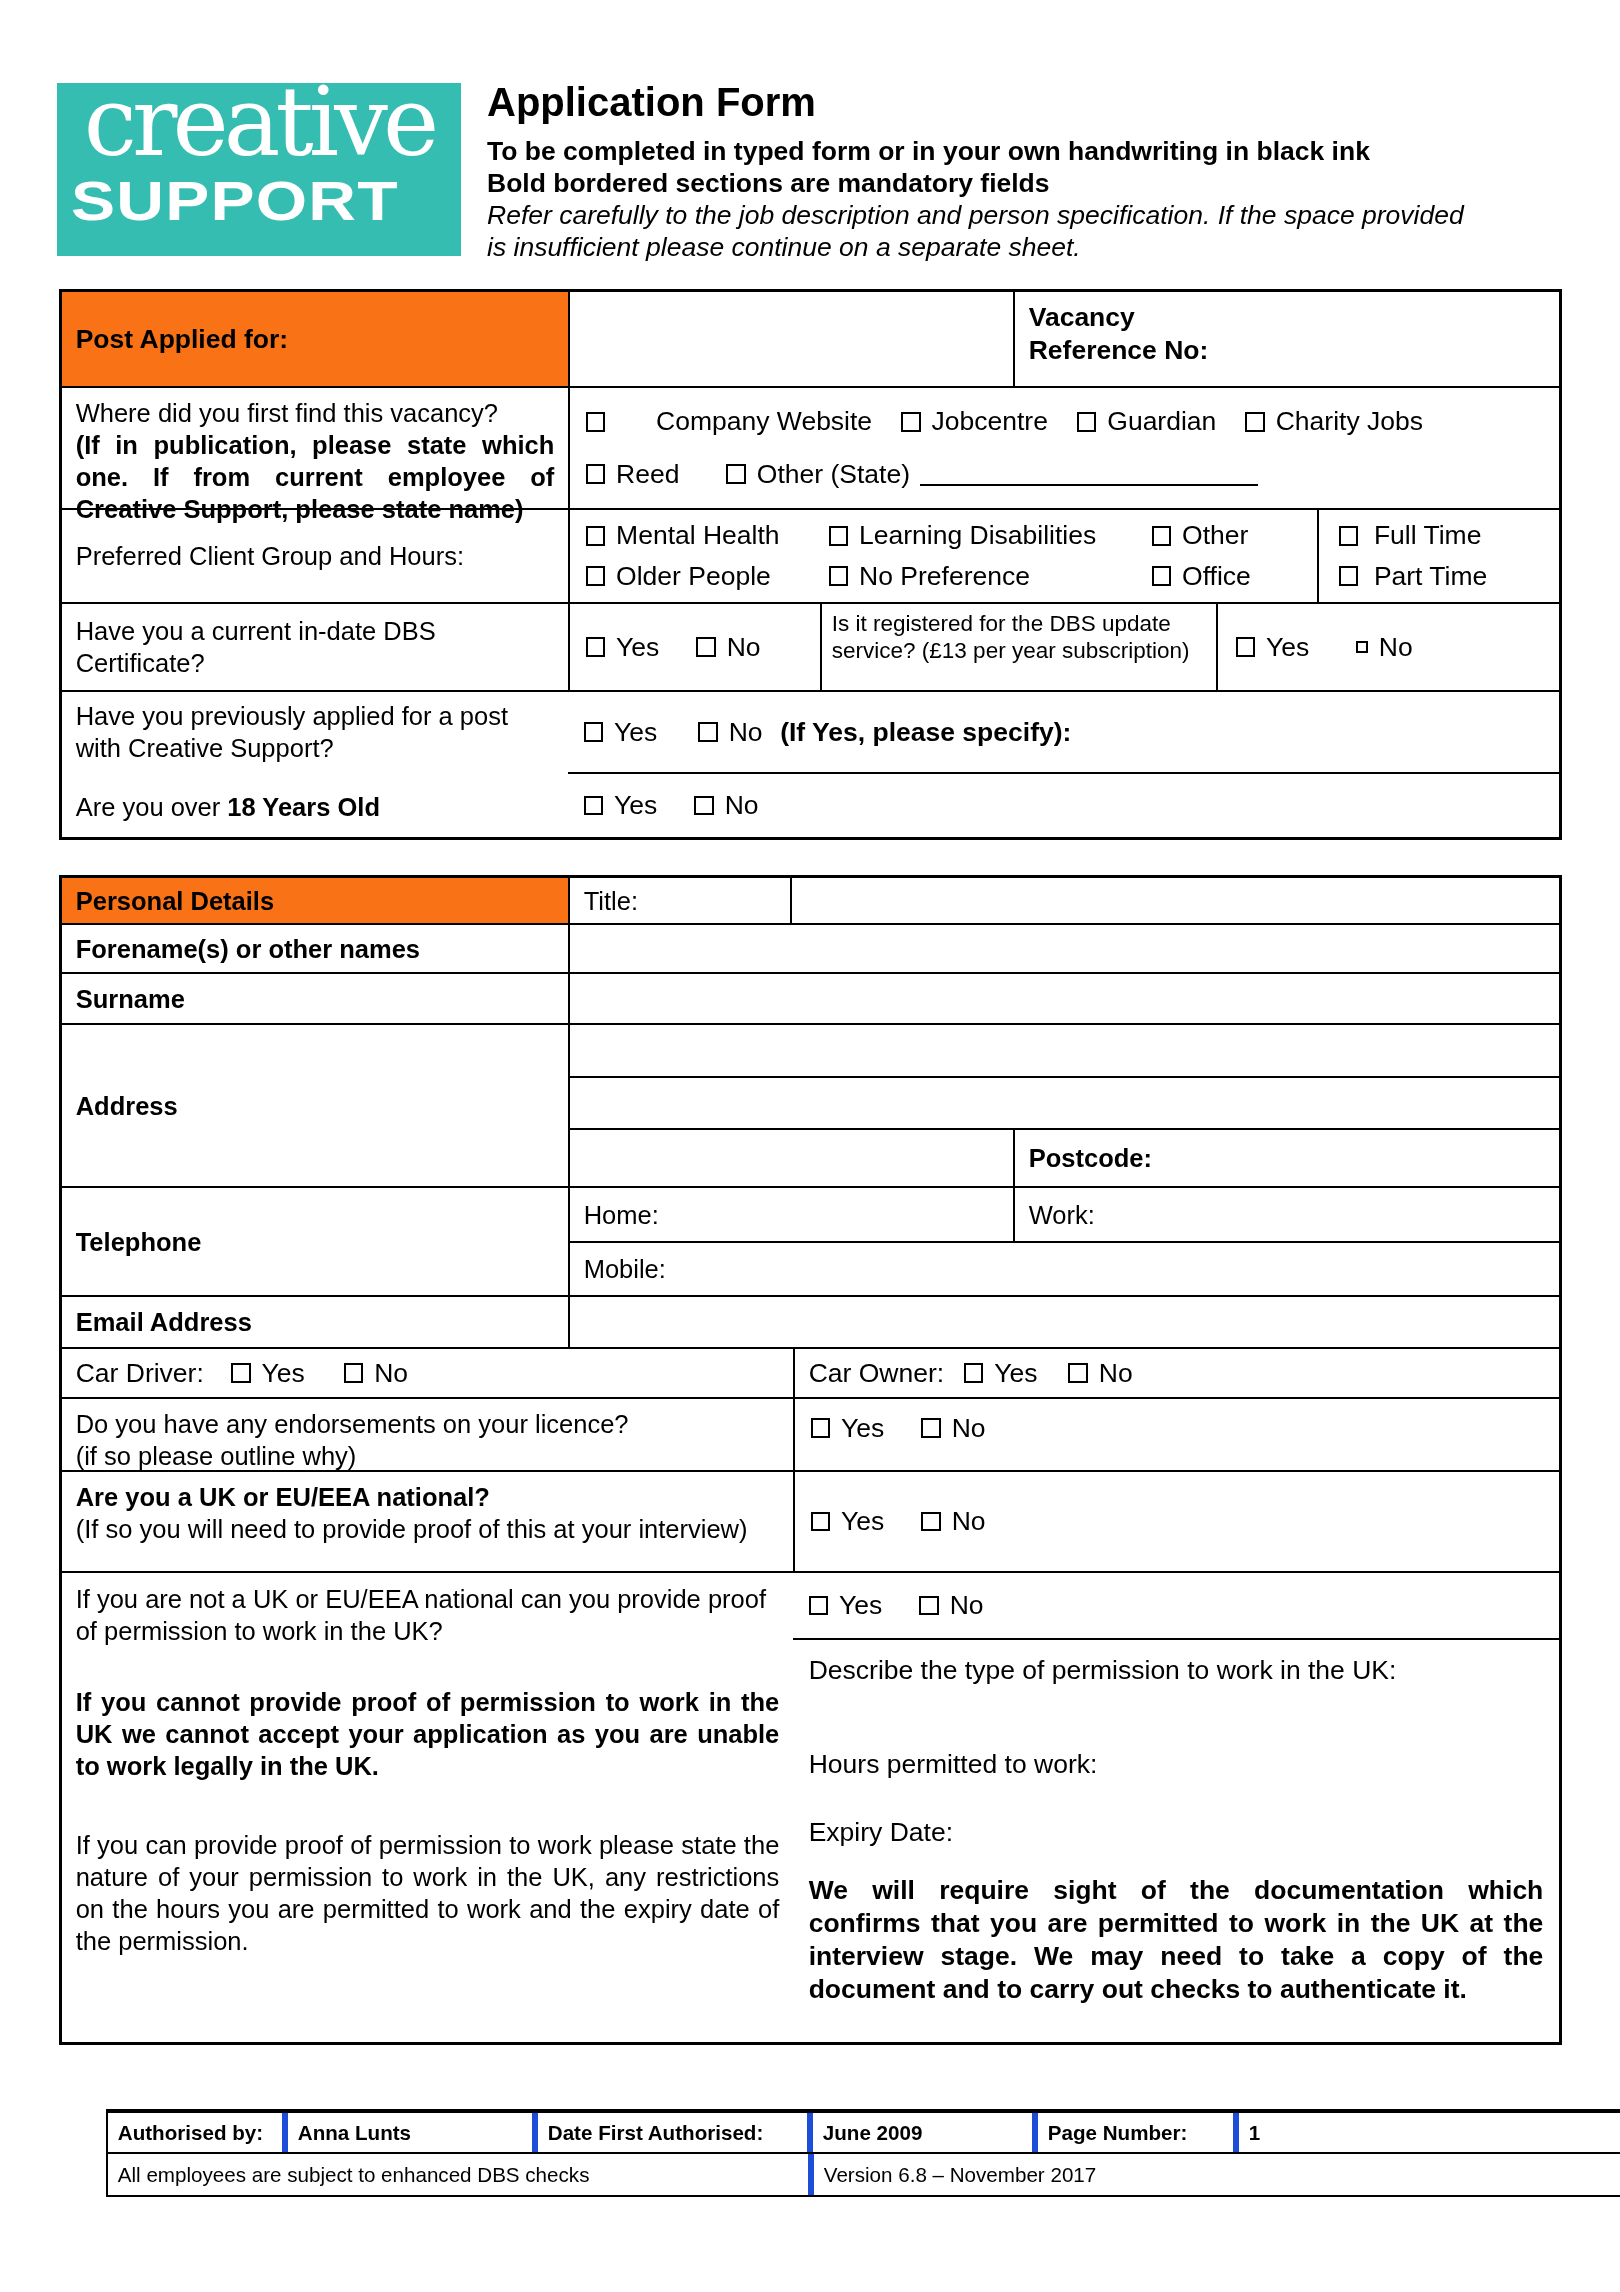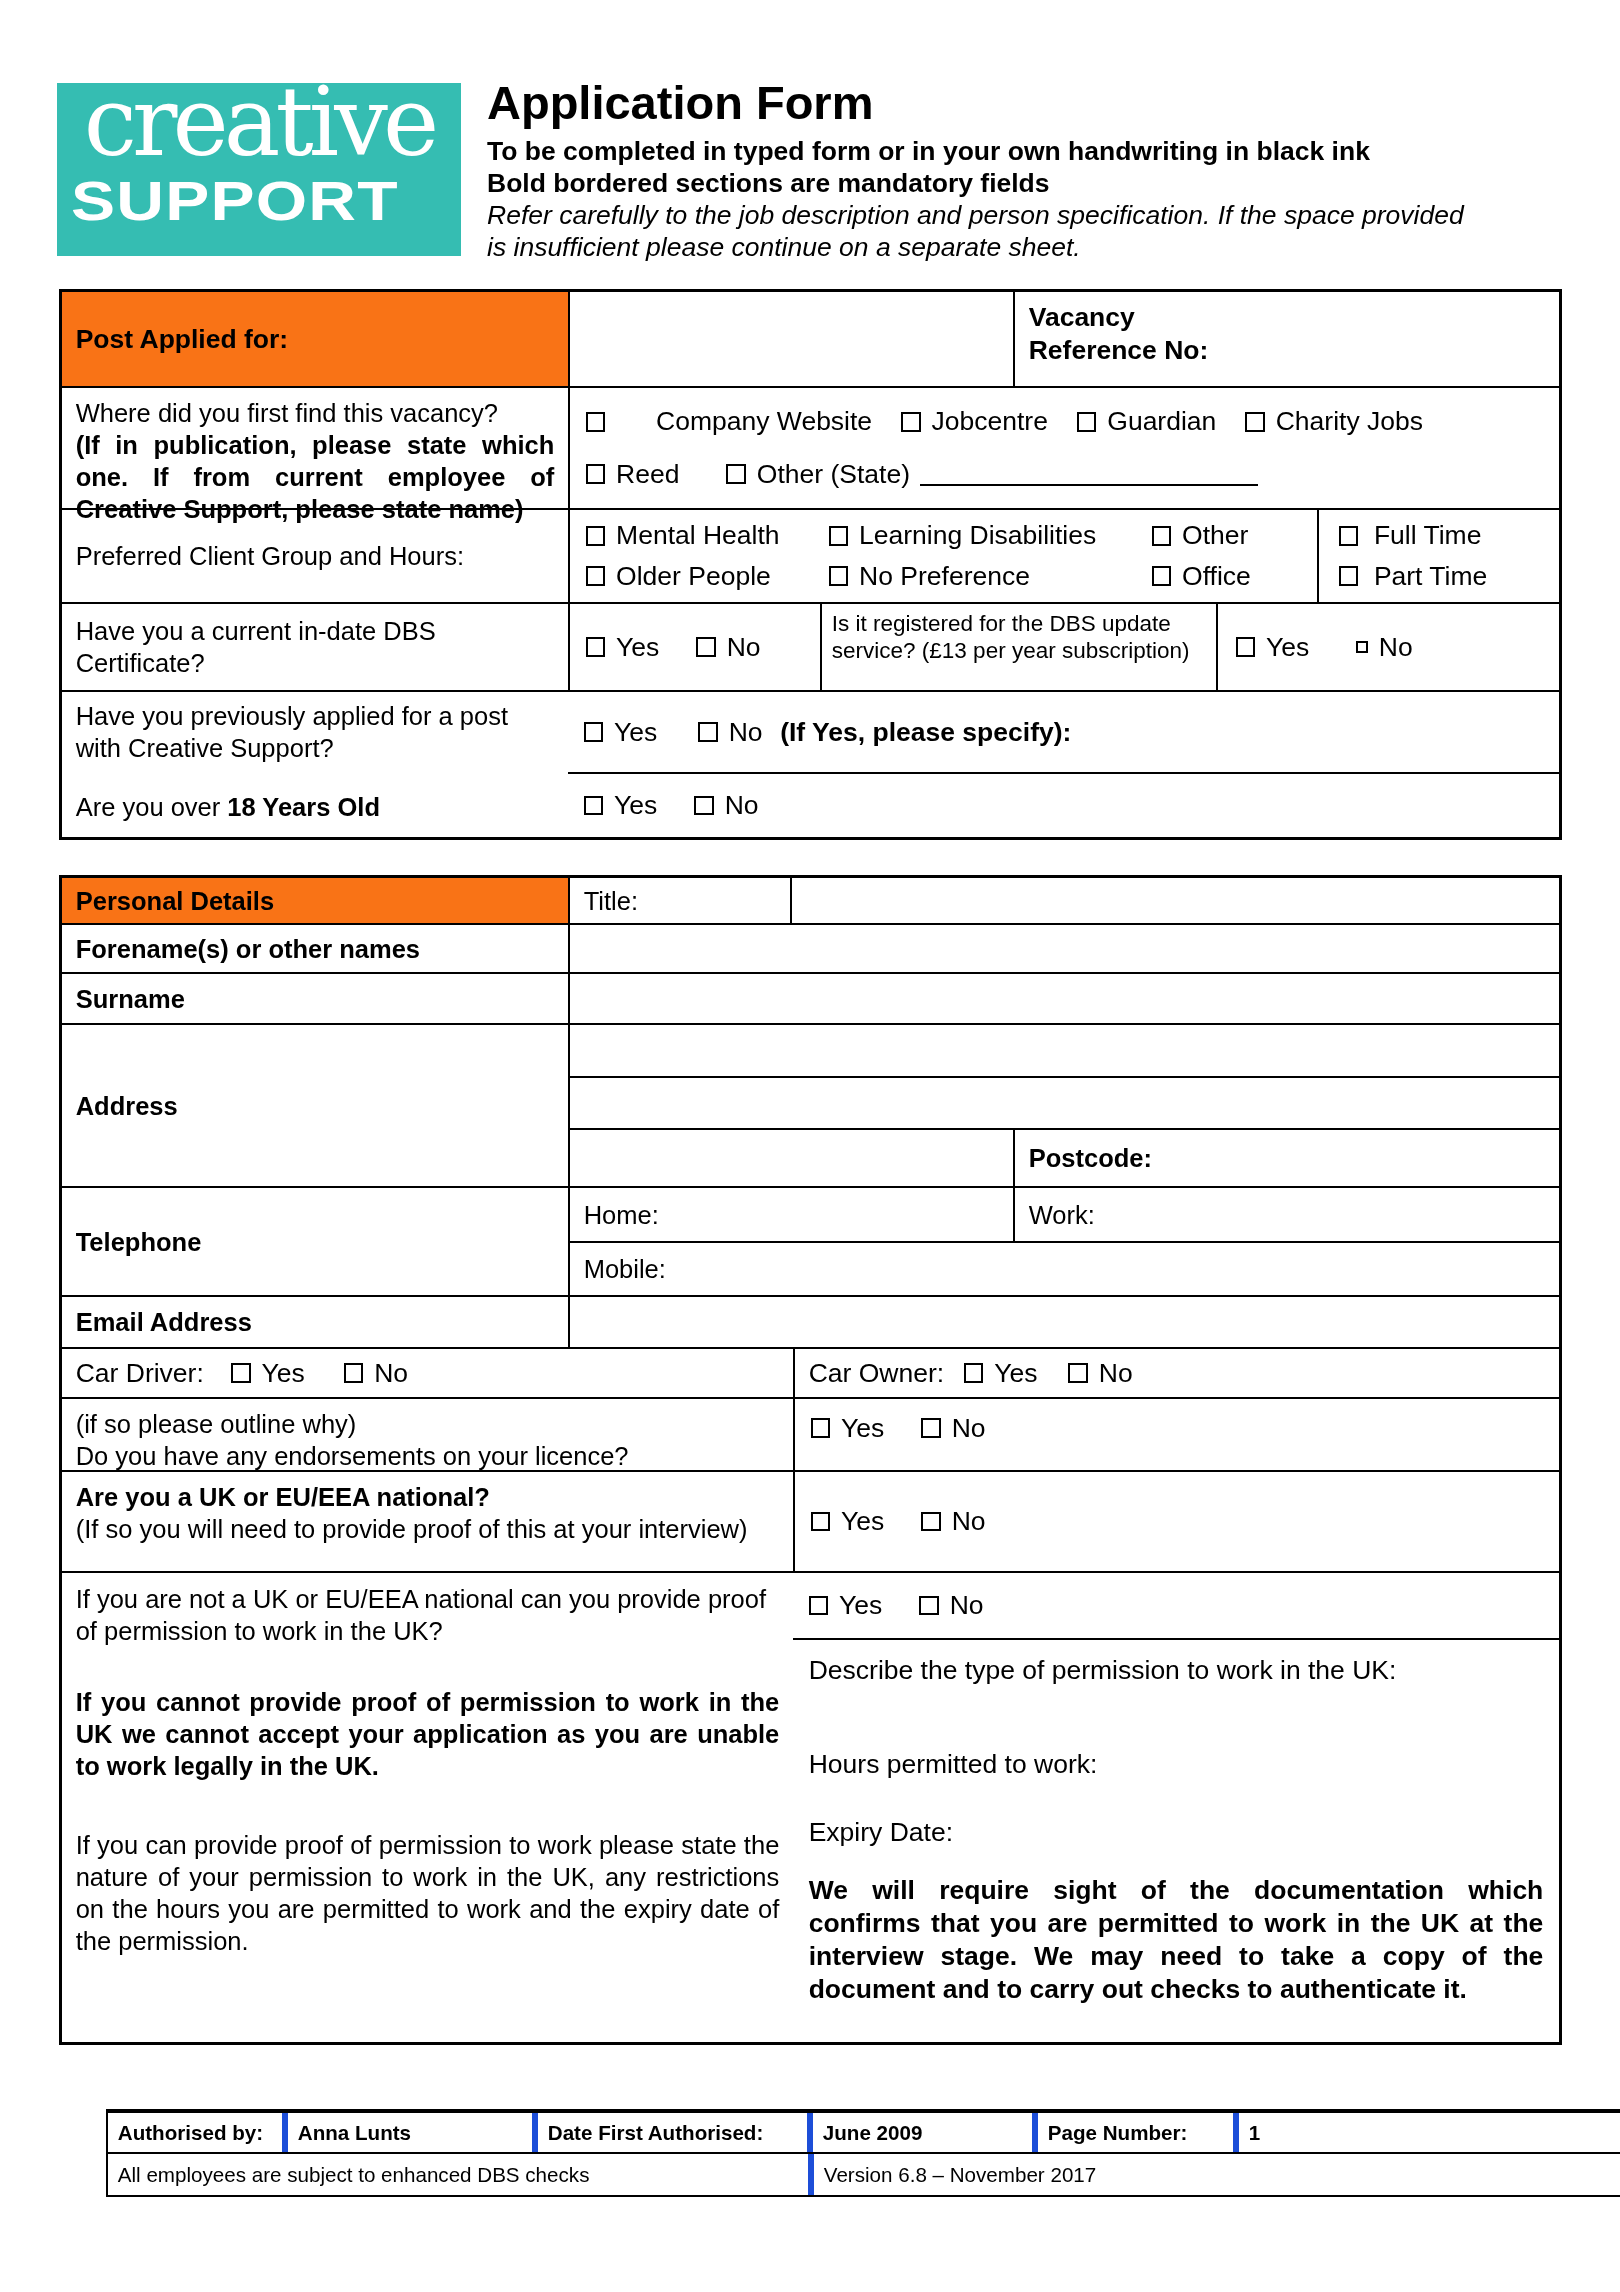--- a/index.html
+++ b/index.html
@@ -25,21 +25,21 @@
     letter-spacing:-4.9px; margin-top:-11.8px; text-align:center;
   }
   .logo-word2 {
     font-family:"Liberation Sans", sans-serif;
     color:#fff; font-weight:bold; font-size:56px; line-height:59px;
     letter-spacing:1px;
     transform:scaleX(1.18); transform-origin:left center;
     margin-left:5.9px; white-space:nowrap;
   }
   .hdr-text { left:487px; top:78px; width:1078px; }
-  .hdr-title { font-size:47px; font-weight:bold; line-height:49px; margin-bottom:7.8px; }
+  .hdr-title { font-size:40px; font-weight:bold; line-height:49px; margin-bottom:7.8px; }
   .hdr-b { font-size:26.5px; font-weight:bold; line-height:32px; }
   .hdr-i { font-size:26.5px; font-style:italic; line-height:32px; }
 
   
   .t { position:absolute; border:3.9px solid #000; background:#fff; }
   .row { display:flex; border-top:2.9px solid #000; }
   .row.first { border-top:0; }
   .c { border-left:2.9px solid #000; position:relative; }
   .c.first { border-left:0; }
   .grey { background:#f97316; }
@@ -342,22 +342,22 @@
         </span>
       <span class="opt">
           <span class="cb"></span>
           <span class="optlbl">No</span>
         </span>
     </div>
   </div>
 
   <div class="row" style="height:73px;">
     <div class="c first tc fs26" style="width:731px;">
+      <div>Do you have any endorsements on your licence?</div>
       <div>(if so please outline why)</div>
-      <div>Do you have any endorsements on your licence?</div>
     </div>
     <div class="c vc" style="flex:1; padding-left:15.7px; align-items:flex-start; padding-top:13.7px;">
       <span class="opt" style="margin-right:37px;">
           <span class="cb"></span>
           <span class="optlbl">Yes</span>
         </span>
       <span class="opt">
           <span class="cb"></span>
           <span class="optlbl">No</span>
         </span>

